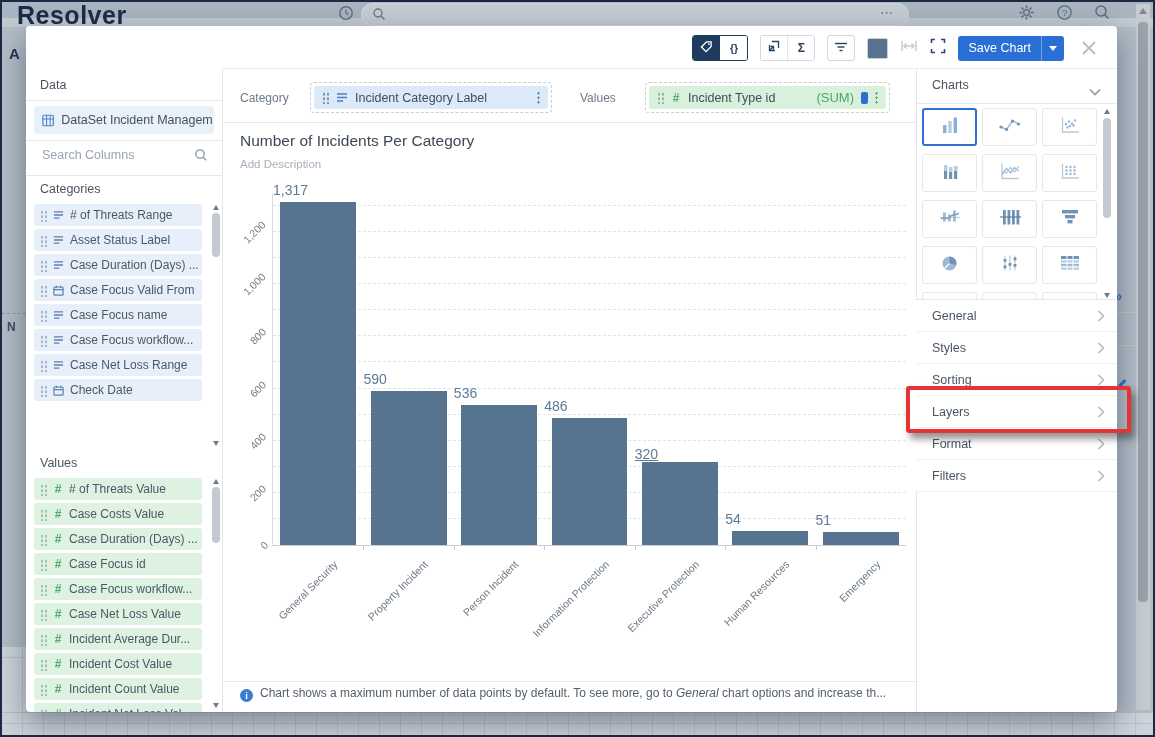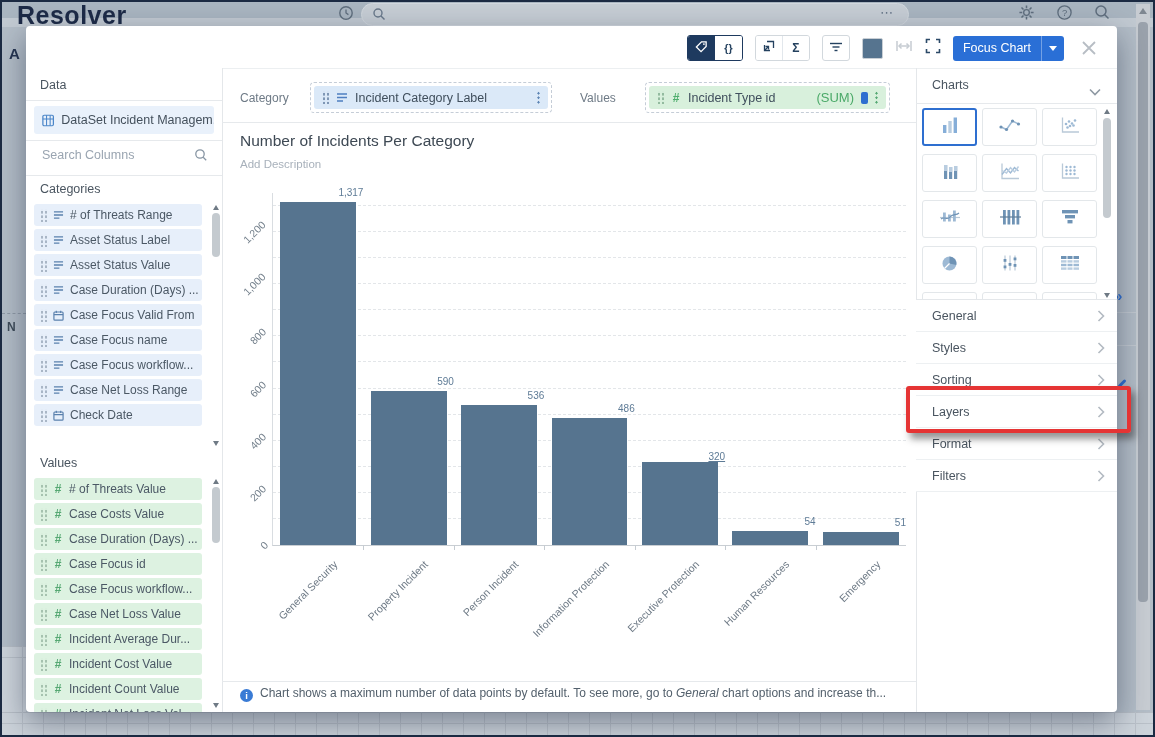--- a/index.html
+++ b/index.html
@@ -91,21 +91,21 @@
 
   .chart-title{position:absolute;left:214px;top:106px;font-size:15.5px;color:#3e4954}
   .chart-desc{position:absolute;left:214px;top:132px;font-size:11.5px;color:#a8b1bb;cursor:text}
 
   
   .plot{position:absolute;left:246px;top:167px;width:633px;height:352px;border-left:1px solid #d9dde1;border-bottom:1px solid #c9ced3}
   .gridline{position:absolute;left:0;right:0;border-top:1px dashed #e3e6e9;height:0}
   .ylab{position:absolute;right:calc(100% + 6px);font-size:10.5px;color:#74808c;transform:rotate(-45deg);white-space:nowrap}
   .slot{position:absolute;bottom:0;height:100%}
   .bar{position:absolute;bottom:0;left:8%;width:84%;background:#56748f}
-  .bar-val{position:absolute;left:0;width:100%;text-align:right;font-size:10px;color:#5e7b96}
+  .bar-val{position:absolute;left:0;width:100%;text-align:left;font-size:14px;color:#5e7b96}
   .xtick{position:absolute;bottom:-5px;width:1px;height:5px;background:#c6ccd2}
   .xlabs{position:absolute;left:246px;top:524px;width:633px;height:104px}
   .xlab{position:absolute;top:8px;font-size:10.5px;color:#6e7a86;white-space:nowrap;transform-origin:top right;transform:rotate(-45deg)}
 
   .note{position:absolute;left:214px;top:660px;width:668px;height:22px;overflow:hidden;white-space:nowrap;font-size:12px;color:#53606c}
   .note .info{display:inline-block;width:13px;height:13px;border-radius:50%;background:#3a7bd5;color:#fff;font-size:9.5px;font-weight:bold;text-align:center;line-height:13px;vertical-align:-2px;margin-right:7px;font-style:normal}
   .note .it{font-style:italic}
 
   
   .rp-header{position:absolute;left:906px;top:52px;font-size:12.5px;color:#4a5560}
@@ -223,21 +223,21 @@
           </svg></span>
     </div>
     <div class="tb-plain">
       <span><svg width="16" height="16" viewBox="0 0 16 16">
             <g stroke="#2c4a68" stroke-width="1.6" fill="none">
               <path d="M1.5 5V1.5H5M11 1.5h3.5V5M14.5 11v3.5H11M5 14.5H1.5V11"></path>
             </g>
           </svg></span>
     </div>
     <div class="save-btn">
-      <span class="lbl">Focus Chart</span>
+      <span class="lbl">Save Chart</span>
       <span class="caret">
           <i></i>
         </span>
     </div>
     <div class="close-x">
       <svg width="18" height="18" viewBox="0 0 18 18">
           <g stroke="#b7bdc4" stroke-width="1.8">
             <path d="M3 3l12 12M15 3L3 15"></path>
           </g>
         </svg>
@@ -292,31 +292,20 @@
       <div class="fld-pill cat">
         <span class="drag-dots"></span>
         <span style="flex: 0 0 auto; display: flex;">
           <svg width="11" height="10" viewBox="0 0 12 11">
             <g stroke="#5b81ad" stroke-width="1.5">
               <path d="M1 2h10M1 5.5h10M1 9h6"></path>
             </g>
           </svg>
         </span>
         <span class="fld-lb">Asset Status Label</span>
-      </div>
-      <div class="fld-pill cat">
-        <span class="drag-dots"></span>
-        <span style="flex: 0 0 auto; display: flex;">
-          <svg width="11" height="10" viewBox="0 0 12 11">
-            <g stroke="#5b81ad" stroke-width="1.5">
-              <path d="M1 2h10M1 5.5h10M1 9h6"></path>
-            </g>
-          </svg>
-        </span>
-        <span class="fld-lb">Asset Status Value</span>
       </div>
       <div class="fld-pill cat">
         <span class="drag-dots"></span>
         <span style="flex: 0 0 auto; display: flex;">
           <svg width="11" height="10" viewBox="0 0 12 11">
             <g stroke="#5b81ad" stroke-width="1.5">
               <path d="M1 2h10M1 5.5h10M1 9h6"></path>
             </g>
           </svg>
         </span>

